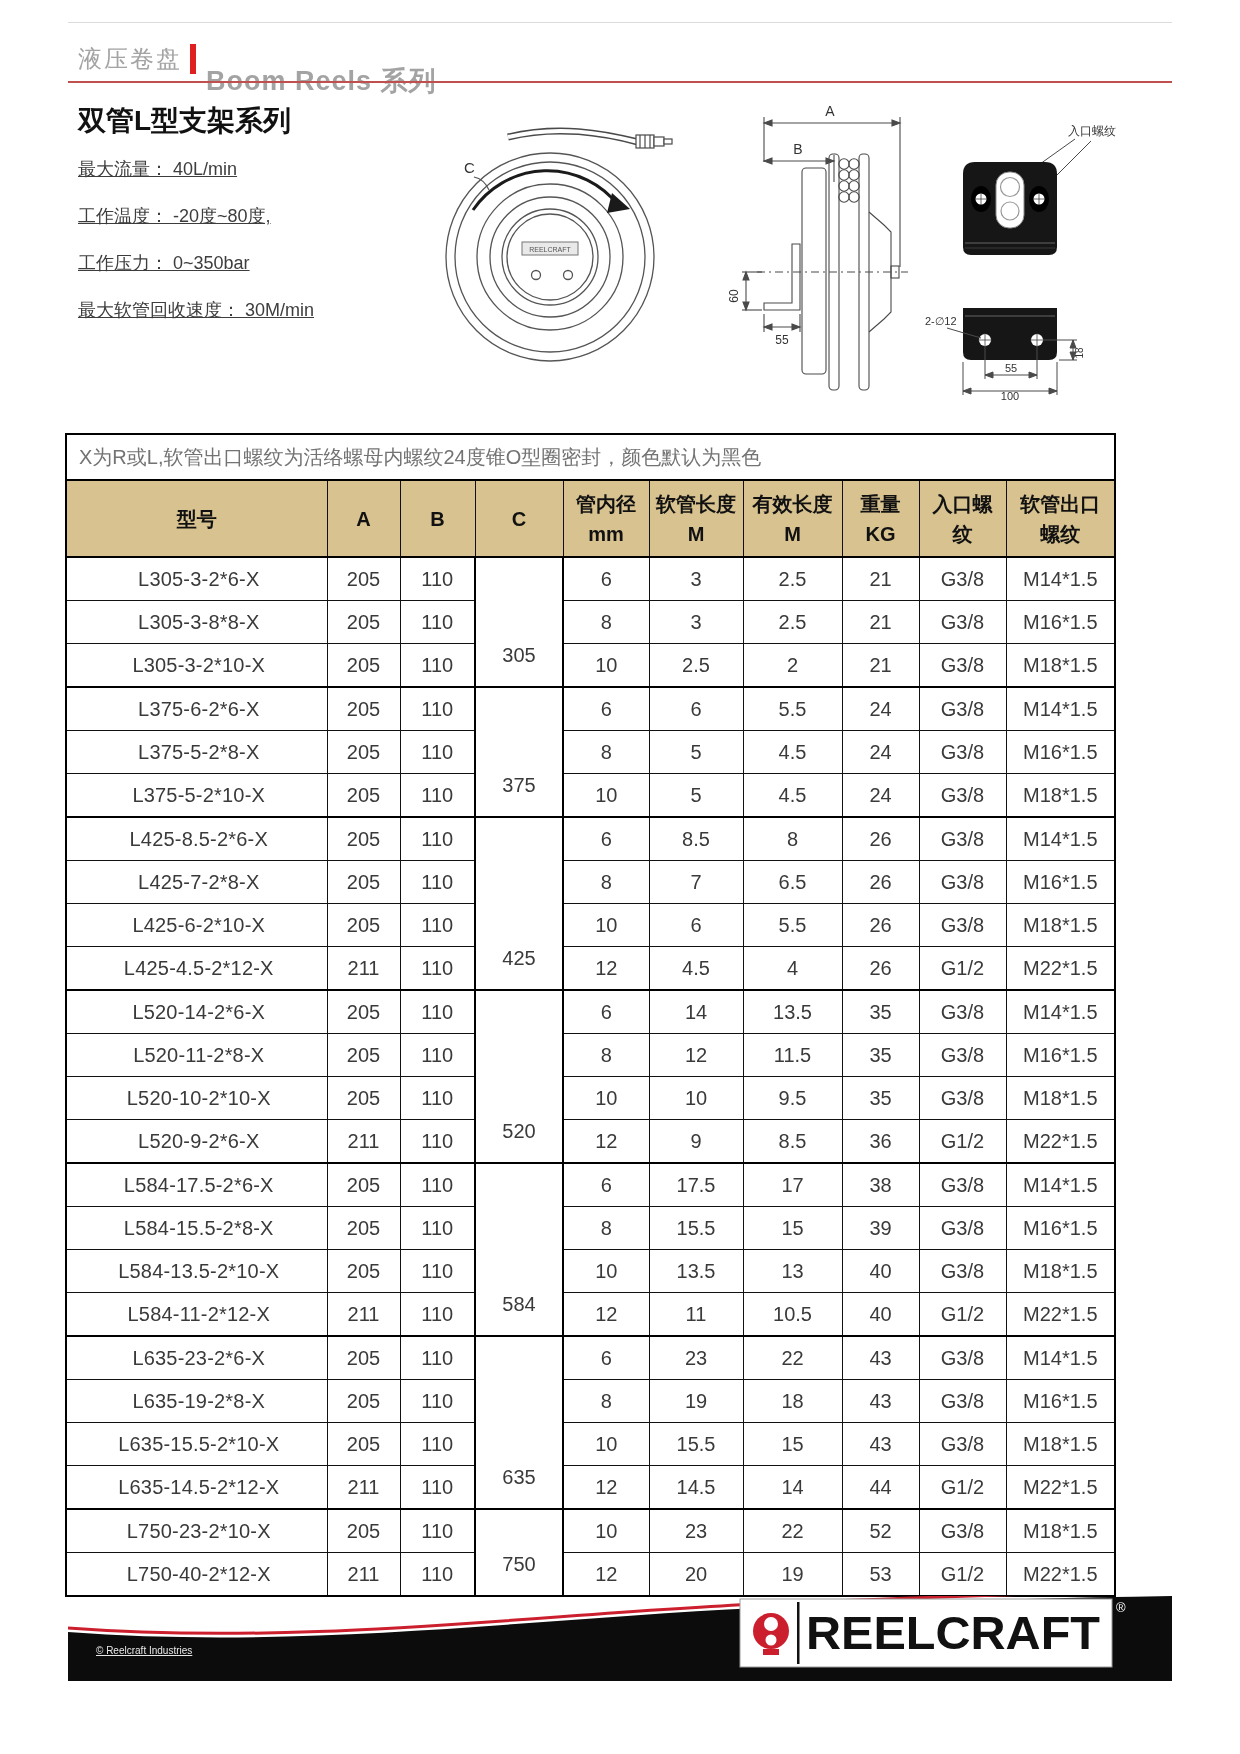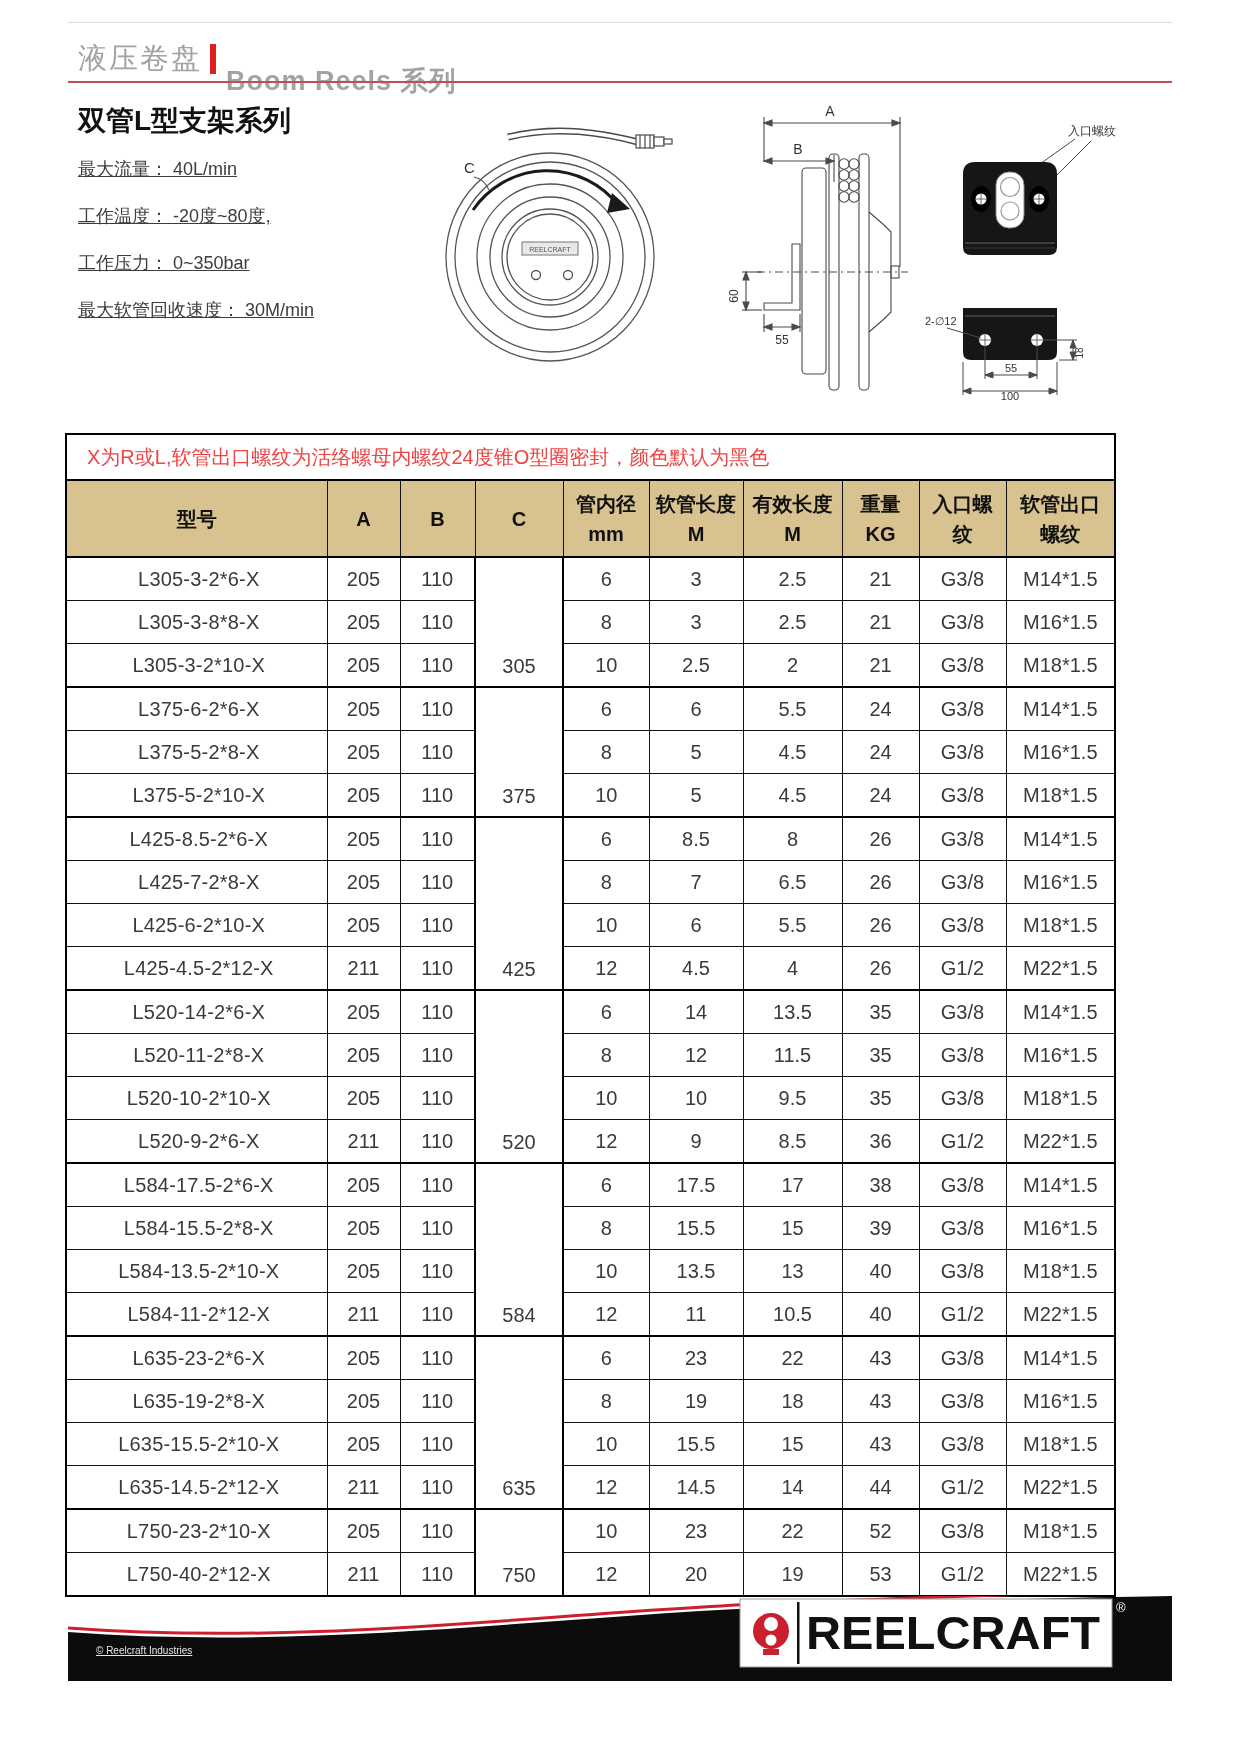--- a/index.html
+++ b/index.html
@@ -2,40 +2,40 @@
 <html><head>
 <meta charset="utf-8">
 <style>
   html,body{margin:0;padding:0;background:#ffffff;}
   body{width:1240px;height:1754px;position:relative;font-family:"Liberation Sans","DejaVu Sans",sans-serif;overflow:hidden;}
 
   .top-rule{position:absolute;left:68px;top:22px;width:1104px;height:1px;background:#dcdcdc;}
 
   
   .pg-header{position:absolute;left:78px;top:40px;height:38px;display:flex;align-items:center;}
-  .hdr-zh{font-family:Liberation Mono, monospace;font-size:29px;color:#a3a3a3;letter-spacing:2px;}
+  .hdr-zh{font-family:Liberation Mono, monospace;font-size:24px;color:#a3a3a3;letter-spacing:2px;}
   .hdr-bar{width:6px;height:30px;background:#e02020;margin:0 10px 0 8px;}
   .hdr-en{font-size:27px;font-weight:bold;color:#a3a3a3;letter-spacing:1px;margin-top:44px;}
   .red-divider{position:absolute;left:68px;top:81px;width:1104px;height:2px;background:#c0504d;}
 
   .prod-title{position:absolute;left:78px;top:102px;font-size:28px;font-weight:bold;color:#111;}
   .spec-list{position:absolute;left:78px;top:146px;font-size:18px;color:#3d3d3d;line-height:47px;text-decoration:underline;}
 
   
   svg text{font-family:"Liberation Sans","DejaVu Sans",sans-serif;}
   .drawing{position:absolute;}
 
   
   .spec-table{position:absolute;left:65px;top:433px;border-collapse:collapse;table-layout:fixed;width:1049px;border:2.5px solid #000;}
   .spec-table td,.spec-table th{border:1px solid #111;overflow:hidden;}
-  .note-row td{height:42px;font-size:20px;color:#ef4444;text-align:left;padding-left:20px;border-bottom:2px solid #000;font-weight:400;}
+  .note-row td{height:42px;font-size:20px;color:#737373;text-align:left;padding-left:12px;border-bottom:2px solid #000;font-weight:400;}
   .spec-table th{background:#d7c290;height:73px;font-size:20px;font-weight:bold;color:#111;text-align:center;vertical-align:middle;line-height:1.5;border-bottom:2px solid #000;}
   .spec-table td.dcell{height:40px;text-align:center;font-size:20px;color:#3a3a3a;font-weight:400;}
   .spec-table td.model{text-align:center;padding-left:5px;letter-spacing:0.2px;}
-  .spec-table td.c-col{vertical-align:bottom;padding:0;border-left:2px solid #000;border-right:2px solid #000;}
+  .spec-table td.c-col{vertical-align:bottom;padding:11px;border-left:2px solid #000;border-right:2px solid #000;}
   .ccell{height:40px;display:flex;align-items:center;justify-content:center;font-size:20px;color:#3a3a3a;}
   .spec-table tr.group-start td{border-top:2.5px solid #000;}
 
   
   .footer{position:absolute;left:68px;top:1596px;}
 </style>
 </head>
 <body>
 
 <div class="top-rule"></div>

